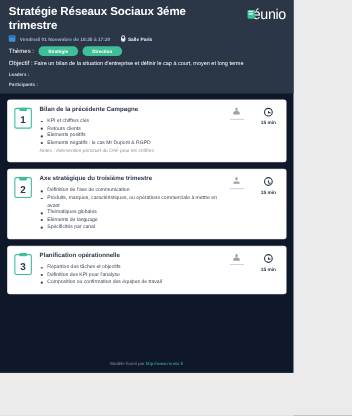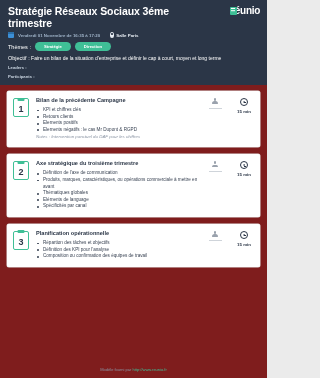--- a/index.html
+++ b/index.html
@@ -2,21 +2,21 @@
 <html><head>
 <meta charset="utf-8">
 <style>
   * { box-sizing: border-box; margin: 0; padding: 0; }
   html, body {
     width: 267px; height: 378px;
     background: #ebebeb;
     font-family: "Liberation Sans", sans-serif;
     overflow: hidden;
   }
-  .page { width: 267px; height: 378px; position: relative; background: #7f1d1d; }
+  .page { width: 267px; height: 339px; position: relative; background: #0f172a; }
 
   
   .header {
     background: #2b3647;
     color: #ffffff;
     padding: 5px 8px 6px 8px;
     position: relative;
     min-height: 66px;
   }
   .title {
@@ -103,21 +103,21 @@
     border-radius: 1px;
     position: relative;
   }
   .logo-mark::after {
     content: "";
     position: absolute; left: 1.4px; top: 1.6px;
     width: 4px; height: 1.2px; background: #ffffff;
     box-shadow: 0 2.2px 0 #ffffff;
   }
   .logo-text {
-    font-size: 10px; font-weight: bold; color: #ffffff;
+    font-size: 13px; font-weight: normal; color: #ffffff;
     letter-spacing: -0.3px; margin-left: -3px;
   }
 
   
   .cards { padding: 6px 7px 0 7px; }
   .card {
     background: #ffffff;
     border-radius: 2px;
     padding: 6px 6px 7px 6px;
     margin-bottom: 7px;

